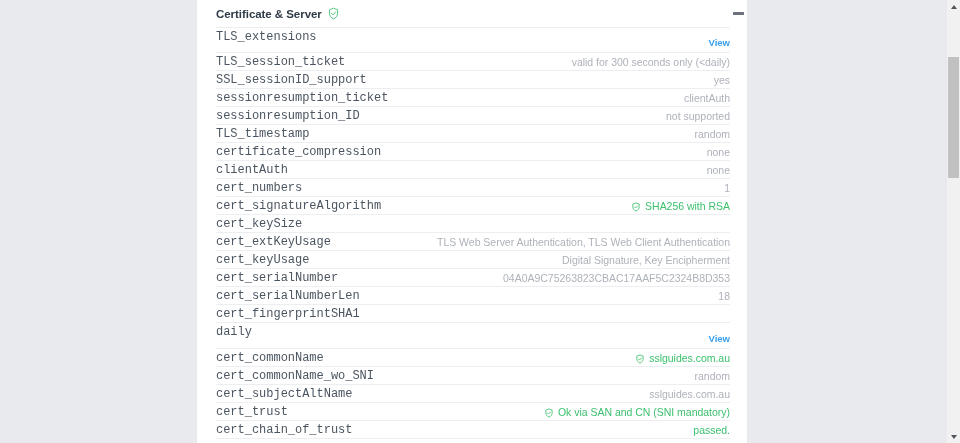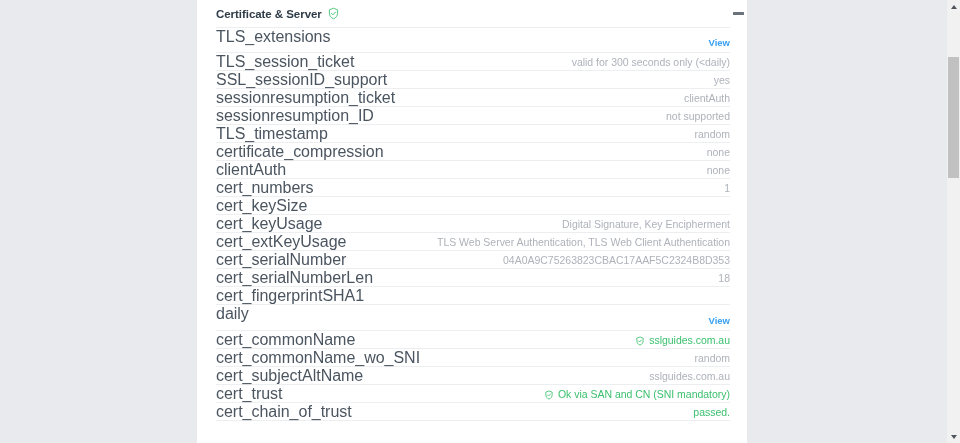--- a/index.html
+++ b/index.html
@@ -96,25 +96,26 @@
   .row:first-child {
     border-top: 1px solid #edeef0;
   }
 
   .row.tall {
     min-height: 26px;
     align-items: flex-start;
   }
 
   .row-key {
-    font-size: 16px;
+    font-size: 12px;
     color: #4b5560;
     line-height: 16px;
     white-space: nowrap;
     letter-spacing: -0.02px;
+    font-family: Liberation Mono, monospace;
   }
 
   .row-val {
     font-size: 10.5px;
     line-height: 16px;
     text-align: right;
     white-space: nowrap;
     letter-spacing: -0.02px;
     display: flex;
     align-items: center;
@@ -249,32 +250,44 @@
             <span class="v-muted">none</span>
           </div>
         </div>
         <div class="row">
           <div class="row-key">cert_numbers</div>
           <div class="row-val">
             <span class="v-muted">1</span>
           </div>
         </div>
         <div class="row">
+          <div class="row-key">cert_signatureAlgorithm</div>
+          <div class="row-val">
+            <span class="shield-mini">
+              <svg viewBox="0 0 24 24" width="10" height="10">
+                <path d="M12 2.2 4.4 5.2v6.1c0 4.9 3.2 9.1 7.6 10.5 4.4-1.4 7.6-5.6 7.6-10.5V5.2L12 2.2z" fill="none" stroke="#3cc06e" stroke-width="2"></path>
+                <path d="M8.3 11.8l2.6 2.6 5-5.2" fill="none" stroke="#3cc06e" stroke-width="2" stroke-linecap="round" stroke-linejoin="round"></path>
+              </svg>
+            </span>
+            <span class="v-green">SHA256 with RSA</span>
+          </div>
+        </div>
+        <div class="row">
           <div class="row-key">cert_keySize</div>
         </div>
         <div class="row">
+          <div class="row-key">cert_extKeyUsage</div>
+          <div class="row-val">
+            <span class="v-muted">TLS Web Server Authentication, TLS Web Client Authentication</span>
+          </div>
+        </div>
+        <div class="row">
           <div class="row-key">cert_keyUsage</div>
           <div class="row-val">
             <span class="v-muted">Digital Signature, Key Encipherment</span>
-          </div>
-        </div>
-        <div class="row">
-          <div class="row-key">cert_extKeyUsage</div>
-          <div class="row-val">
-            <span class="v-muted">TLS Web Server Authentication, TLS Web Client Authentication</span>
           </div>
         </div>
         <div class="row">
           <div class="row-key">cert_serialNumber</div>
           <div class="row-val">
             <span class="v-muted">04A0A9C75263823CBAC17AAF5C2324B8D353</span>
           </div>
         </div>
         <div class="row">
           <div class="row-key">cert_serialNumberLen</div>

